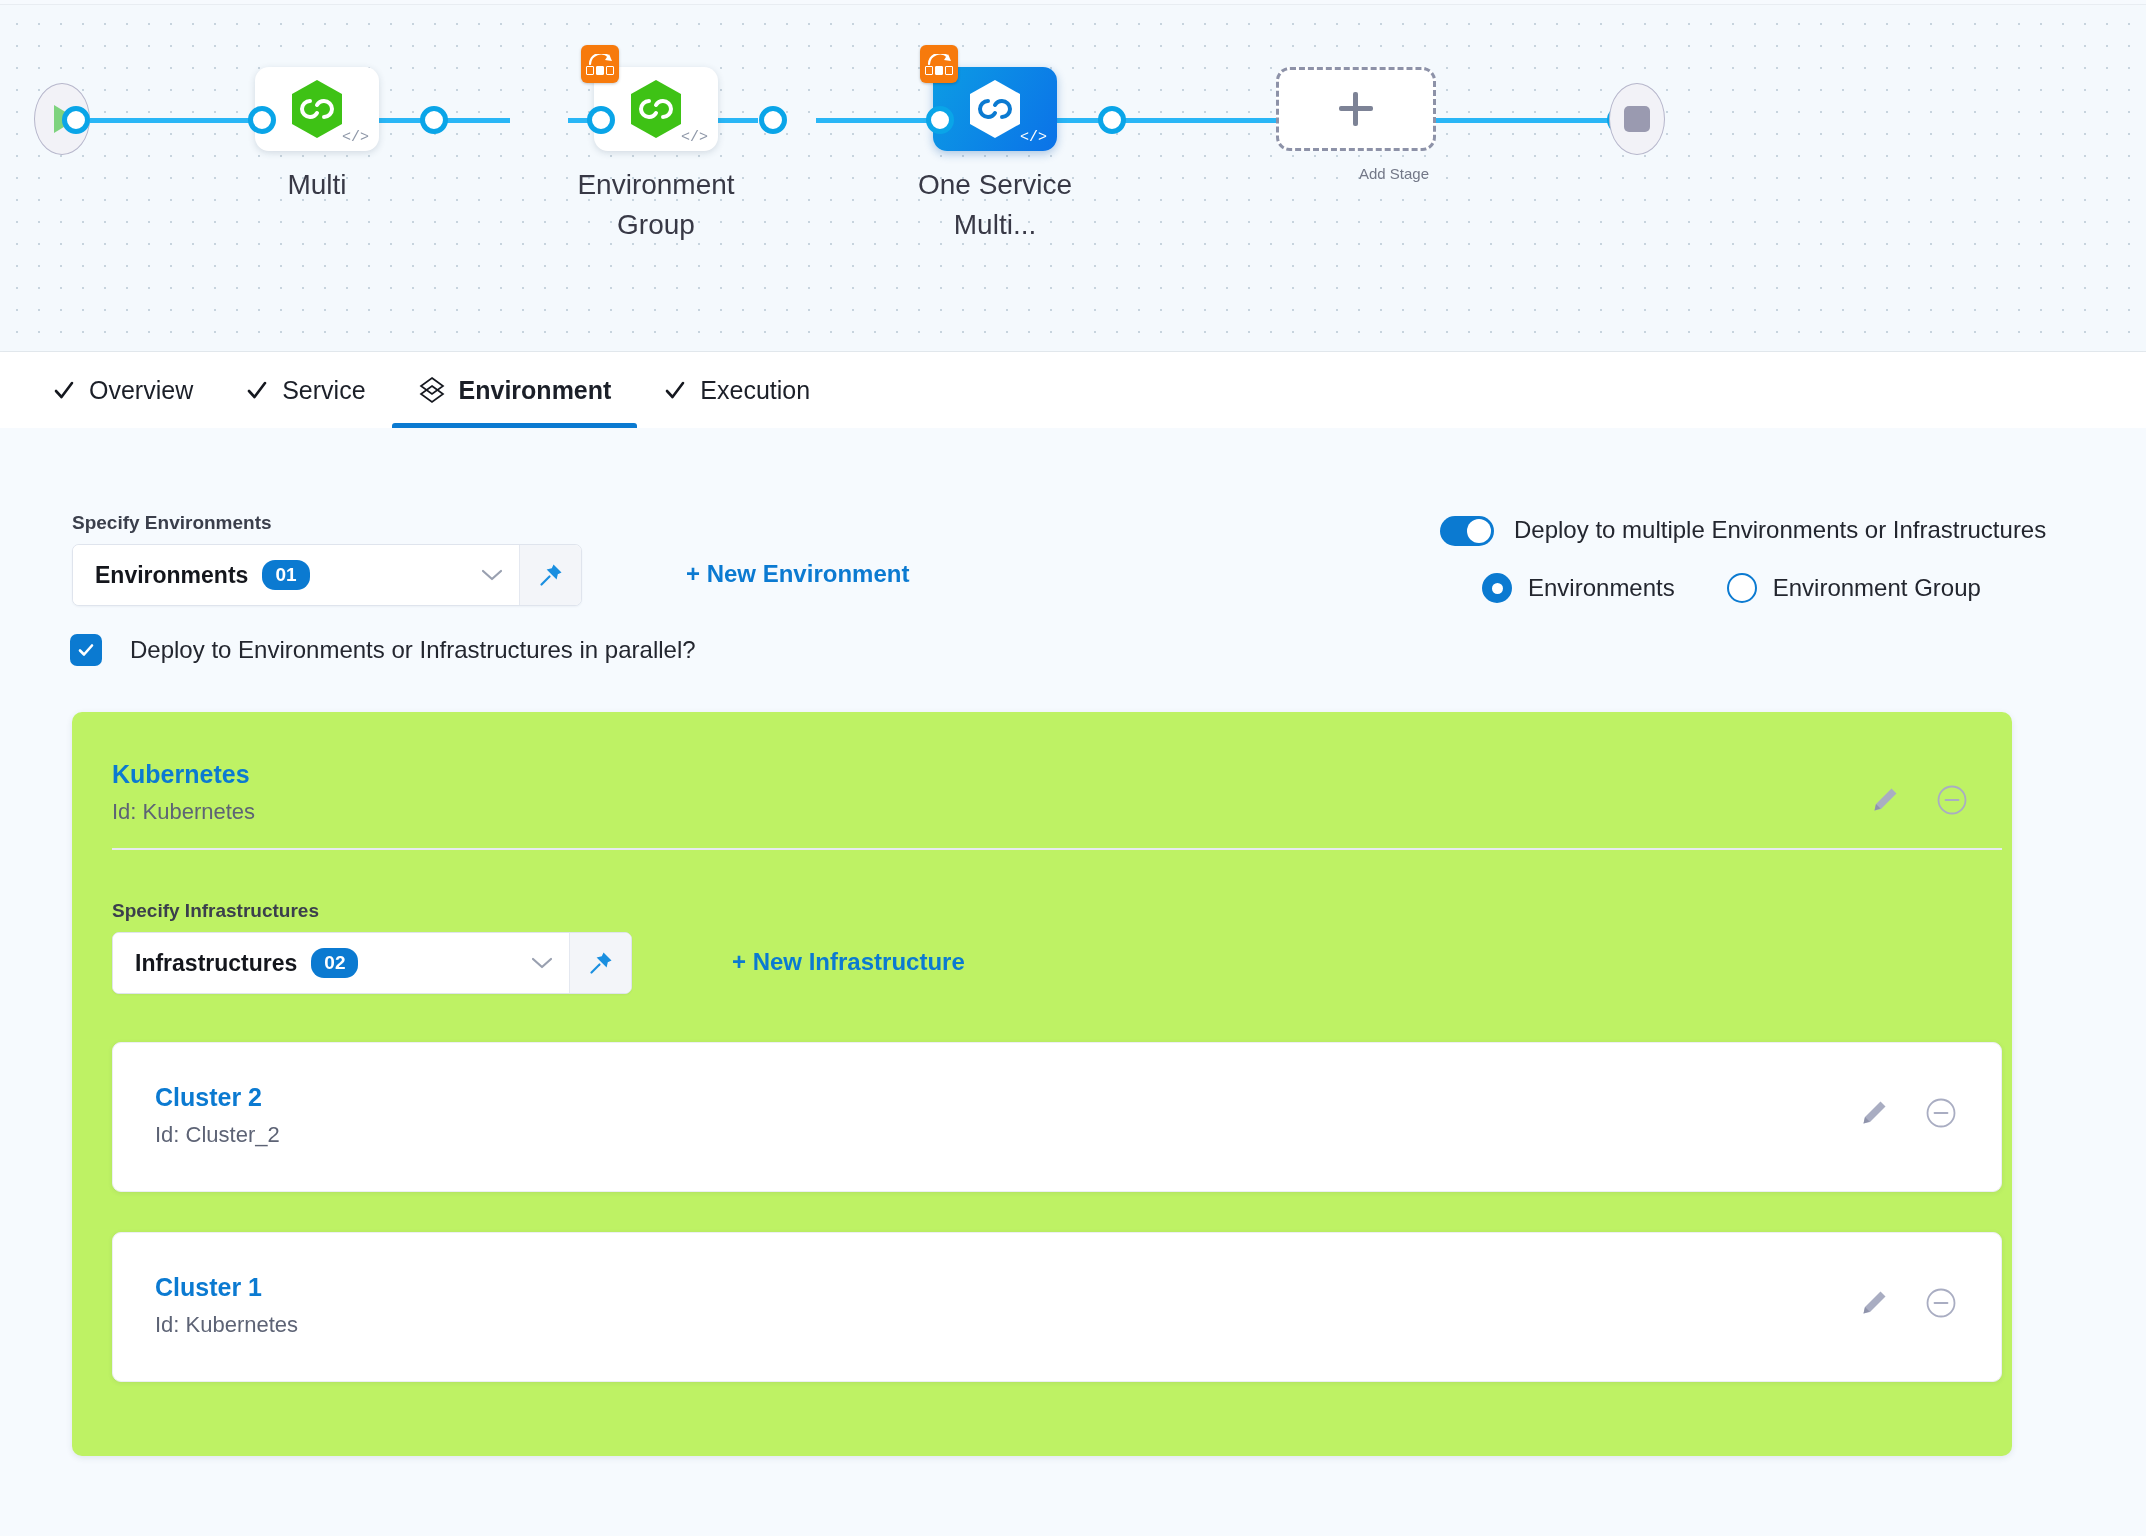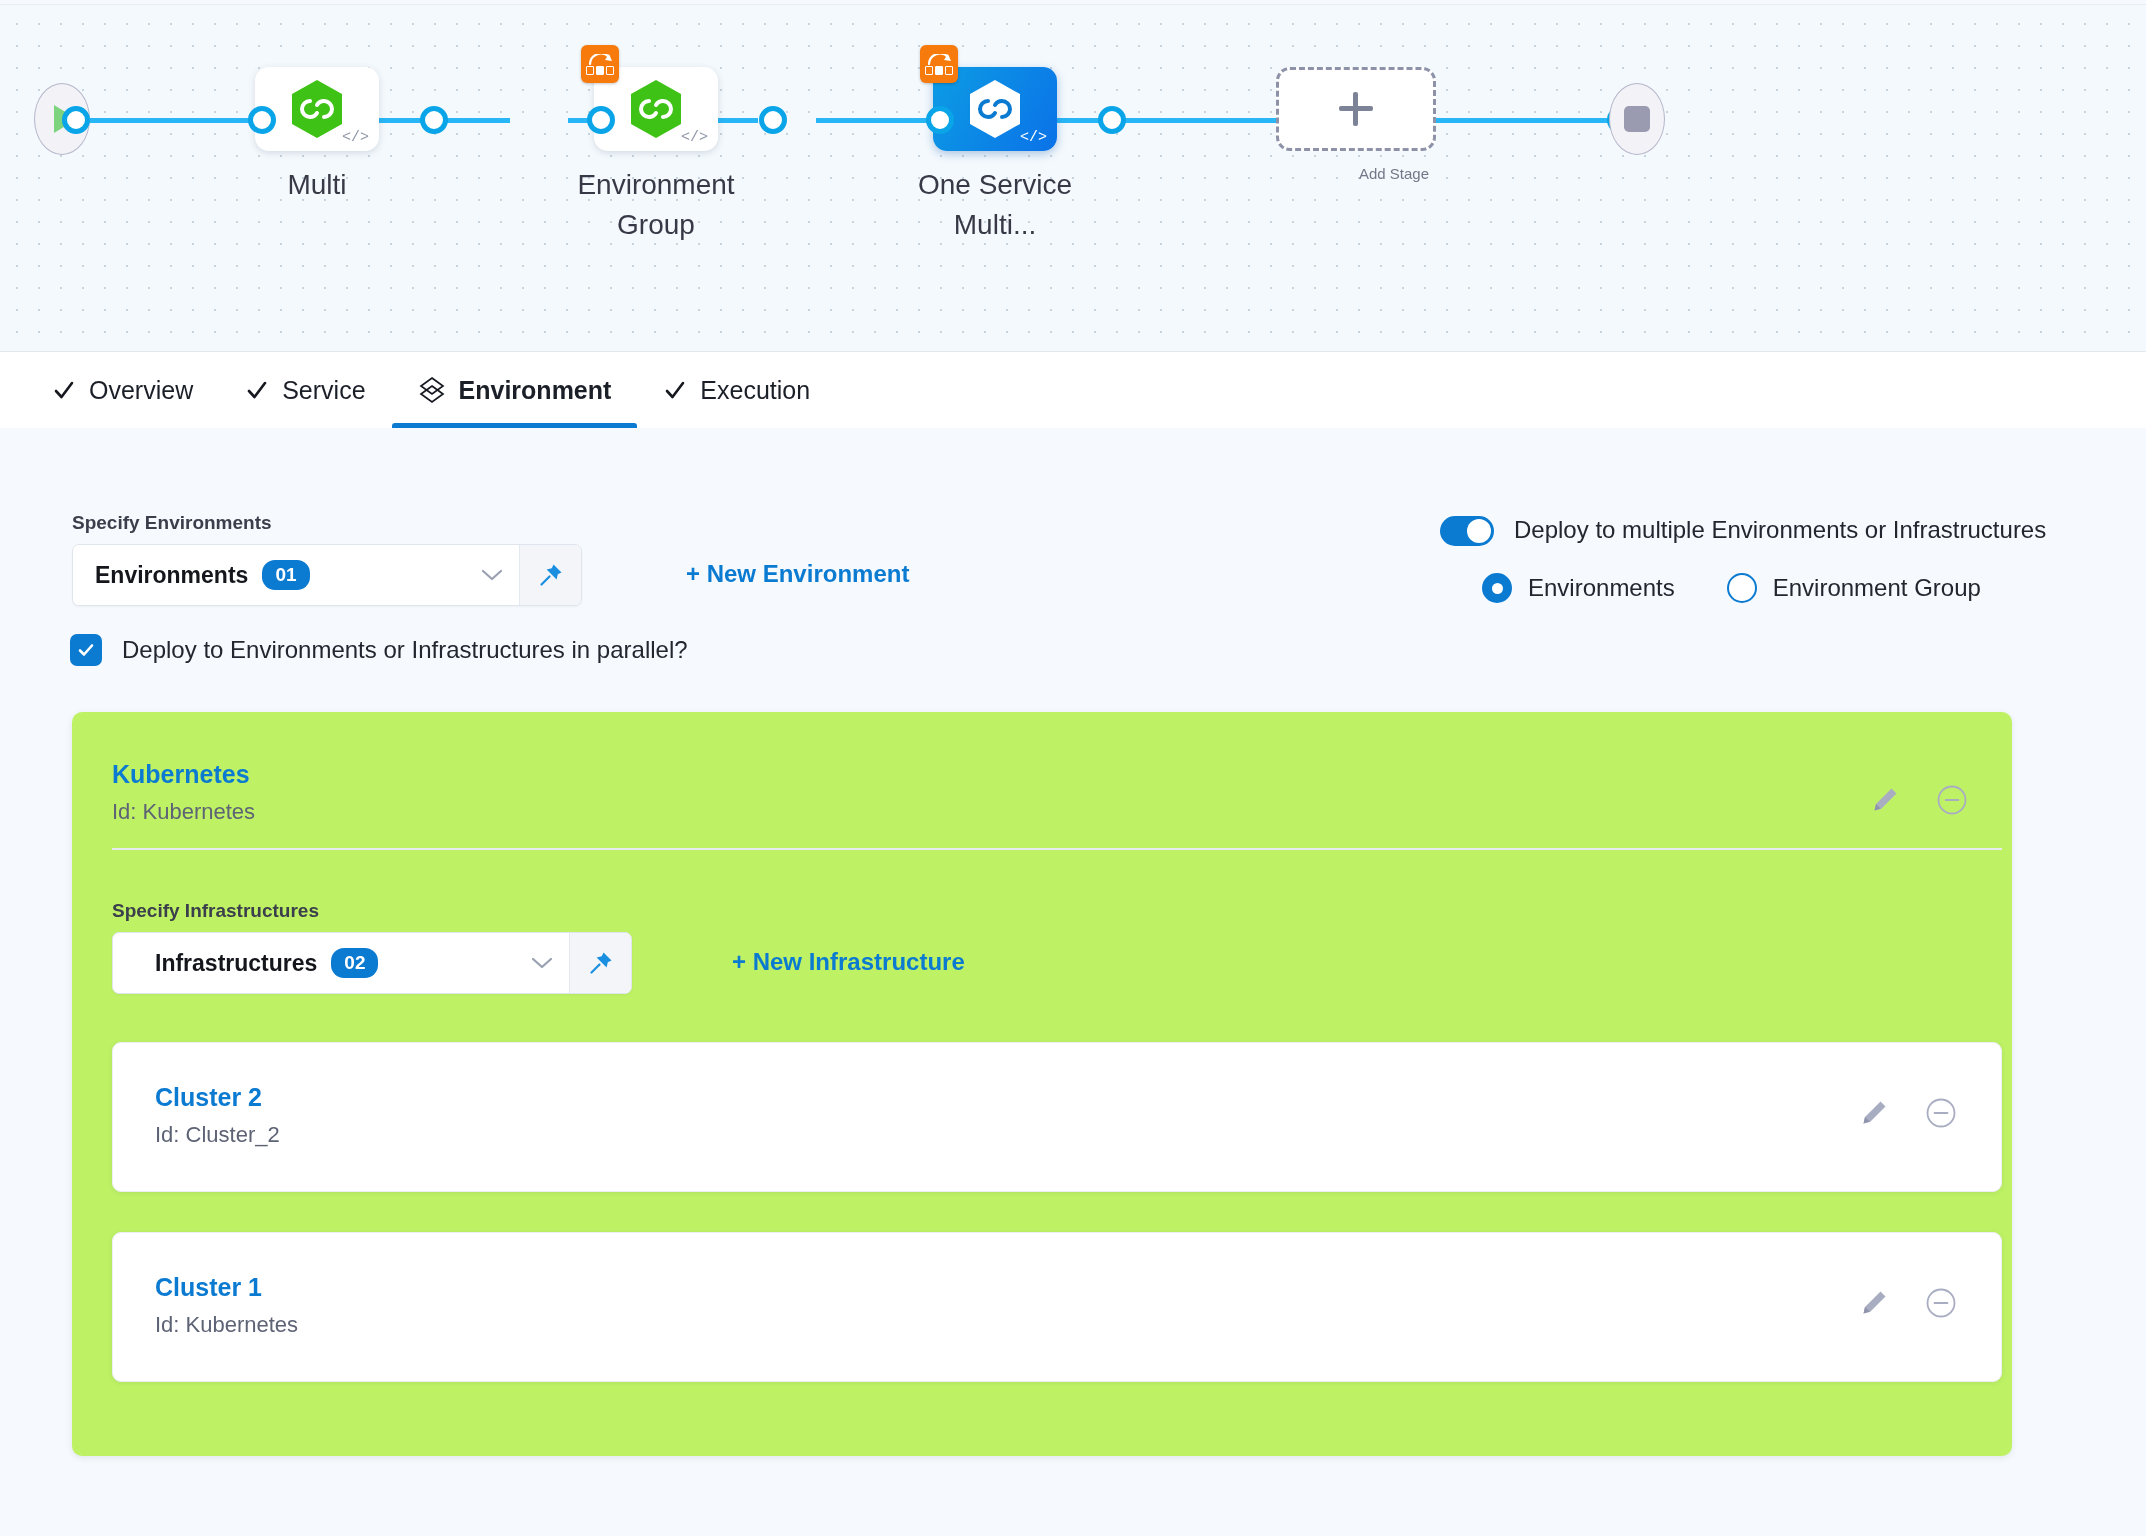--- a/index.html
+++ b/index.html
@@ -181,21 +181,21 @@
     display: flex; align-items: center; justify-content: center;
   }
   .pin-icon { width: 26px; height: 26px; display: block; }
 
   .link-btn {
     position: absolute; font-size: 24px; color: #0b7ad1; font-weight: bold;
     cursor: pointer;
   }
 
   
-  .cb-row { position: absolute; display: flex; align-items: center; gap: 20px; }
+  .cb-row { position: absolute; display: flex; align-items: center; gap: 28px; }
   .cb {
     width: 32px; height: 32px; border-radius: 7px; background: #0b7ad1;
     display: flex; align-items: center; justify-content: center;
   }
   .cb svg { width: 20px; height: 20px; display: block; }
   .cb-label { font-size: 24px; color: #23262f; }
 
   
   .toggle-row { position: absolute; display: flex; align-items: flex-start; gap: 20px; }
   .toggle {
@@ -430,21 +430,21 @@
       <svg class="minus-icon" viewBox="0 0 32 32">
         <circle cx="16" cy="16" r="13.5" fill="none" stroke="#a9adc2" stroke-width="1.8"></circle>
         <path d="M9.5 16 L22.5 16" stroke="#a9adc2" stroke-width="1.8" stroke-linecap="round"></path>
       </svg>
     </div>
 
     <div class="divider" style="left:40px; top:136px; width:1890px;"></div>
 
     <div class="section-label" style="left:40px; top:188px;">Specify Infrastructures</div>
 
-    <div class="dropdown" style="left:40px; top:220px; width:520px;padding-left:20px;">
+    <div class="dropdown" style="left:40px; top:220px; width:520px;">
       <div class="dd-main">
         <span class="dd-text">Infrastructures</span>
         <span class="dd-count">02</span>
         <span class="dd-chev">
           <svg class="chev" viewBox="0 0 22 12">
               <path d="M2 2 L11 10 L20 2" fill="none" stroke="#99a0b0" stroke-width="2.2" stroke-linecap="round" stroke-linejoin="round"></path>
             </svg>
         </span>
       </div>
       <div class="dd-pin">

